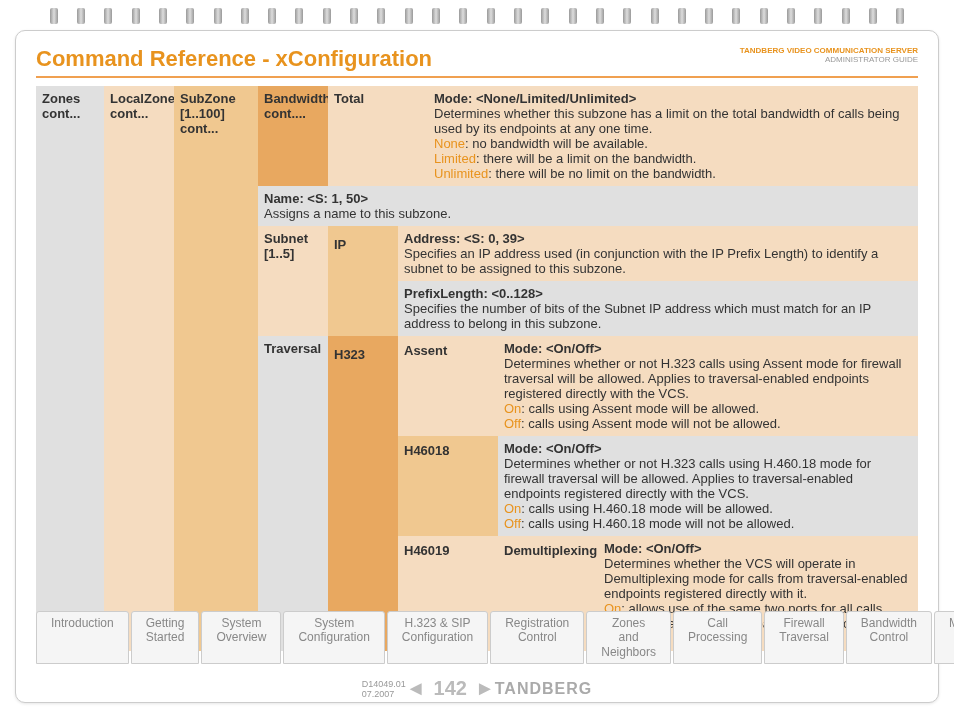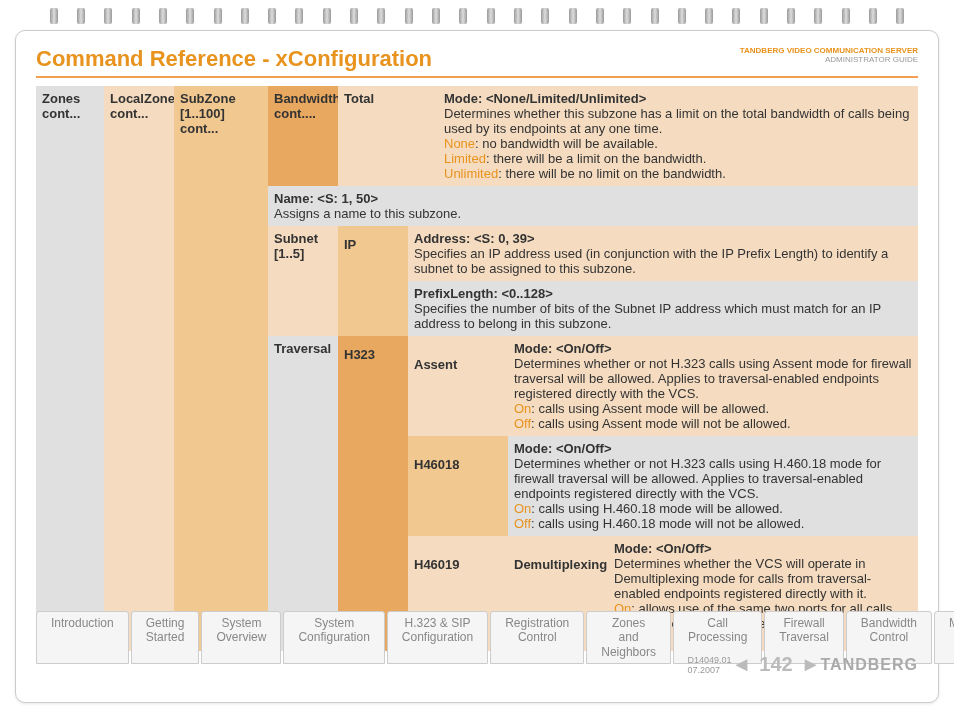--- a/index.html
+++ b/index.html
@@ -12,39 +12,39 @@
 .header-right{text-align:right;font-size:8px;color:#999}
 .header-right .line1 span{color:#e8931e;font-weight:bold}
 .content{display:flex;font-size:13px;color:#333}
 .col{padding:5px 6px;vertical-align:top}
 .grey{background:#e0e0e0}
 .lt-orange{background:#f5dcc0}
 .md-orange{background:#f0c890}
 .dk-orange{background:#e8a860}
 .col1{width:68px}
 .col2{width:70px}
-.col3{width:94px}
+.col3{width:84px}
 .col4{width:70px}
 .rest{flex:1}
 .row{display:flex}
 .param-col{width:100px;padding:5px 6px}
 .desc-col{flex:1;padding:5px 6px}
 .desc-col .o{color:#e8931e}
 .bold{font-weight:bold}
 .nav-tabs{position:absolute;bottom:38px;left:20px;right:20px;display:flex;gap:2px}
 .tab{flex:1;background:#f5f5f5;border:1px solid #ccc;border-radius:3px 3px 0 0;padding:4px 14px;font-size:12px;color:#888;text-align:center;line-height:1.2;position:relative}
 .tab.active{background:#fff;color:#333;font-weight:normal}
 .tab::before{content:"";position:absolute;left:-4px;top:50%;width:6px;height:6px;background:#ccc;transform:rotate(45deg) translateY(-70%);z-index:-1}
-.footer{position:absolute;bottom:26px;left:20px;right:20px;display:flex;justify-content:flex-end;align-items:center;font-size:9px;color:#999}
+.footer{position:absolute;bottom:2px;left:20px;right:20px;display:flex;justify-content:center;align-items:center;font-size:9px;color:#999}
 .pager{display:flex;align-items:center;gap:8px;color:#bbb}
 .pager .arrow{font-size:20px;cursor:pointer}
 .pager .num{font-size:20px;font-weight:bold}
 .brand{font-size:16px;font-weight:bold;color:#aaa;letter-spacing:1px}
 .sub-col5{width:70px;padding:11px 6px}
-.sub-col6{width:100px;padding:21px 6px}
+.sub-col6{width:100px;padding:7px 6px}
 </style>
 </head>
 <body>
 
 <div class="binding">
     <div class="ring"></div>
     <div class="ring"></div>
     <div class="ring"></div>
     <div class="ring"></div>
     <div class="ring"></div>

